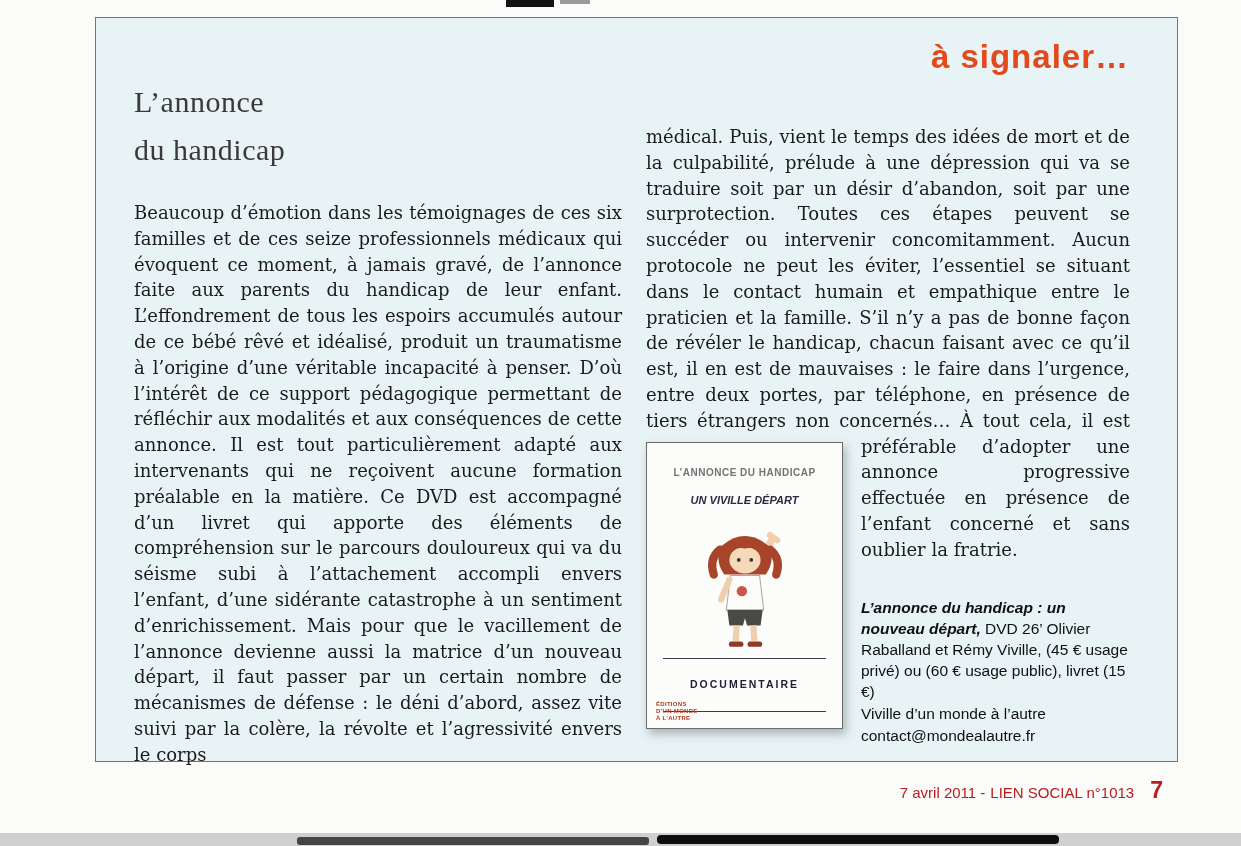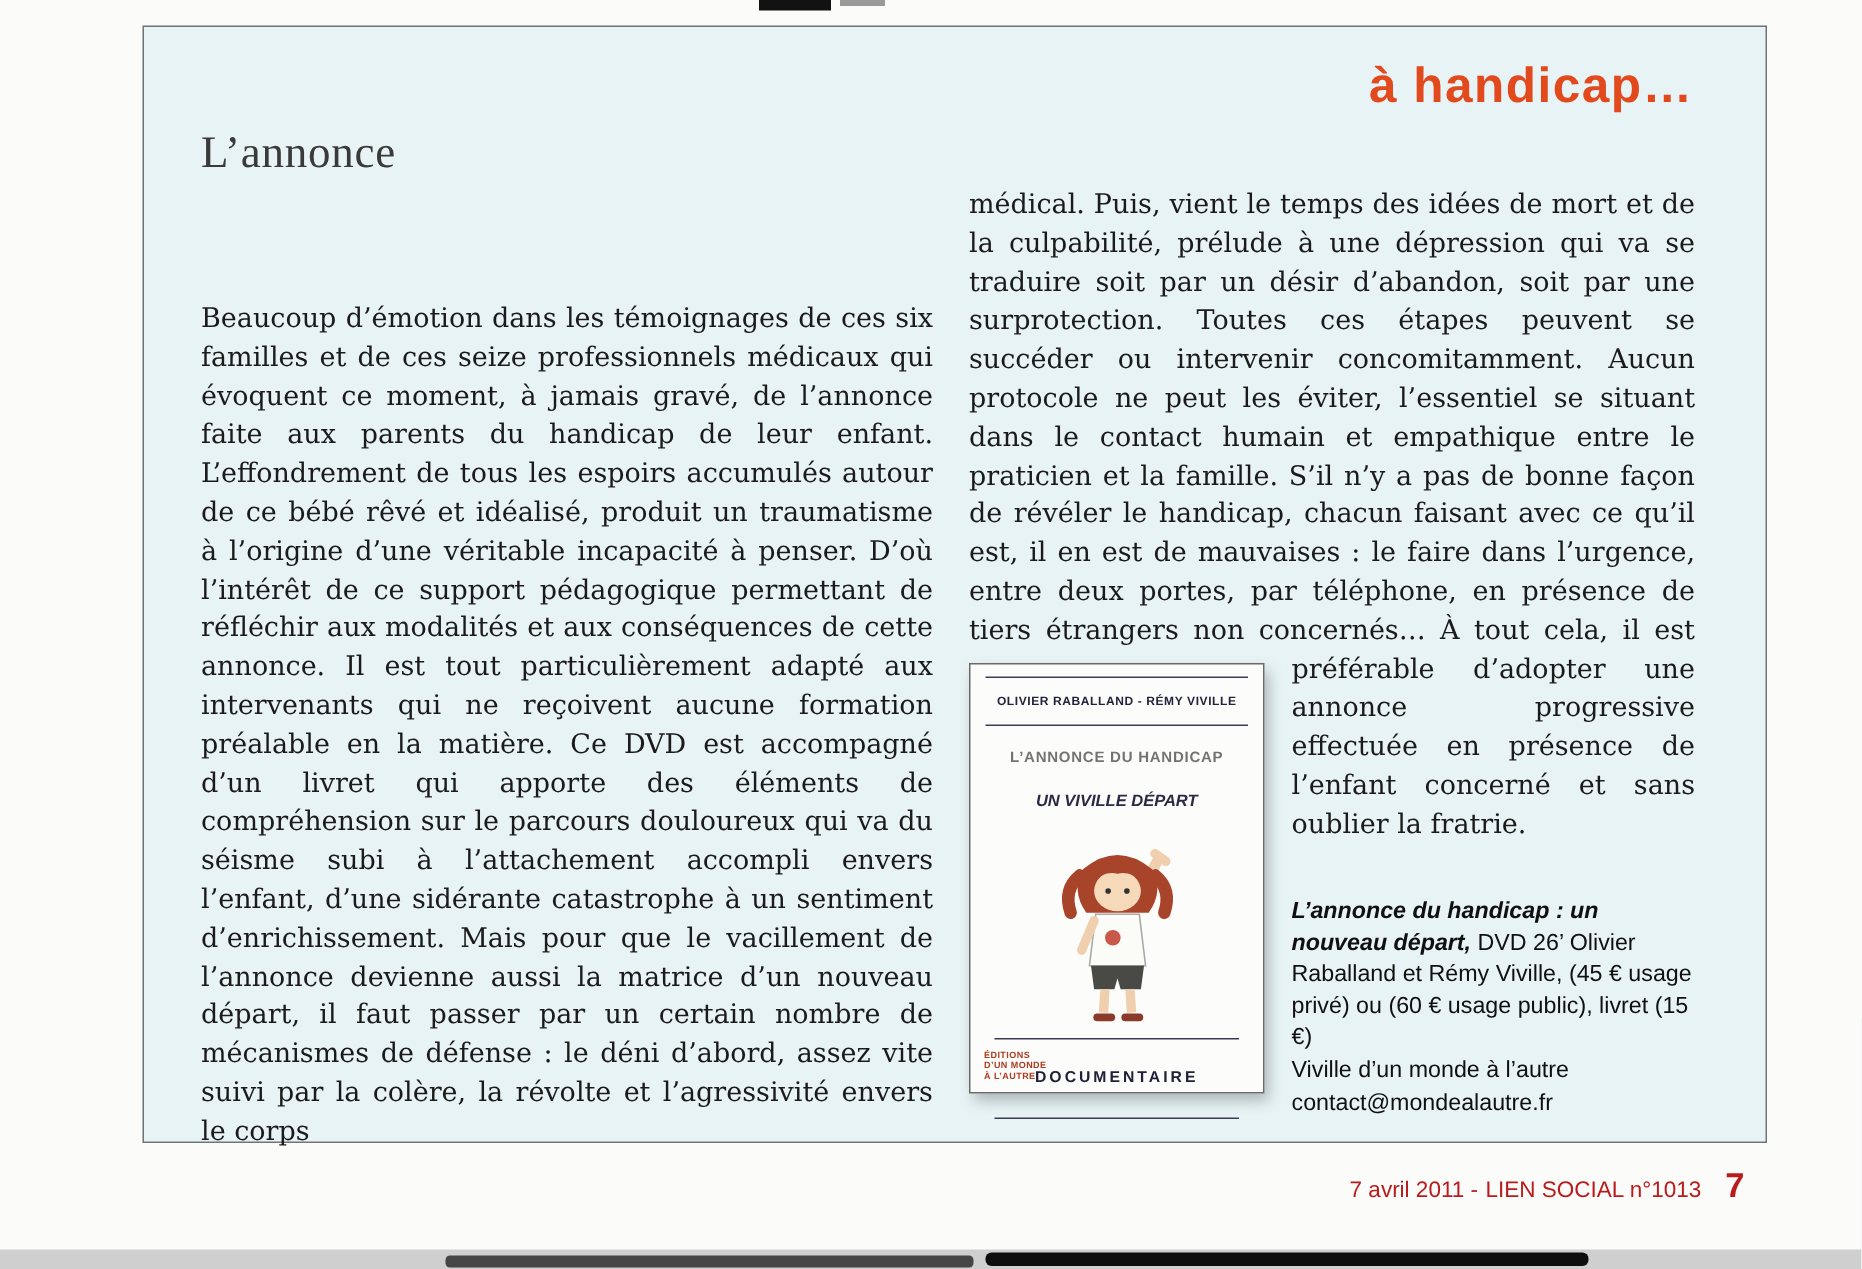--- a/index.html
+++ b/index.html
@@ -150,36 +150,36 @@
   .footer .pagenum { font-weight:bold; font-size:23px; margin-left:16px; }
 </style>
 </head>
 <body>
 
 <div class="scan-top-bar"></div>
 <div class="scan-top-bar2"></div>
 
 <div class="page">
 
-  <div class="flag">à handicap…</div>
+  <div class="flag">à signaler…</div>
 
   <h1 class="title">
     <span>L’annonce</span>
+    <span>du handicap</span>
   </h1>
 
   <div class="col col-left">
     <span>Beaucoup d’émotion dans les témoignages de ces six familles et de ces seize professionnels médicaux qui évoquent ce moment, à jamais gravé, de l’annonce faite aux parents du handicap de leur enfant. L’effondrement de tous les espoirs accumulés autour de ce bébé rêvé et idéalisé, produit un traumatisme à l’origine d’une véritable incapacité à penser. D’où l’intérêt de ce support pédagogique permettant de réfléchir aux modalités et aux conséquences de cette annonce. Il est tout particulièrement adapté aux intervenants qui ne reçoivent aucune formation préalable en la matière. Ce DVD est accompagné d’un livret qui apporte des éléments de compréhension sur le parcours douloureux qui va du séisme subi à l’attachement accompli envers l’enfant, d’une sidérante catastrophe à un sentiment d’enrichissement. Mais pour que le vacillement de l’annonce devienne aussi la matrice d’un nouveau départ, il faut passer par un certain nombre de mécanismes de défense : le déni d’abord, assez vite suivi par la colère, la révolte et l’agressivité envers le corps</span>
   </div>
 
   <div class="col col-right">
     <div>
       <span>médical. Puis, vient le temps des idées de mort et de la culpabilité, prélude à une dépression qui va se traduire soit par un désir d’abandon, soit par une surprotection. Toutes ces étapes peuvent se succéder ou intervenir concomitamment. Aucun protocole ne peut les éviter, l’essentiel se situant dans le contact humain et empathique entre le praticien et la famille. S’il n’y a pas de bonne façon de révéler le handicap, chacun faisant avec ce qu’il est, il en est de mauvaises : le faire dans l’urgence, entre deux portes, par téléphone, en présence de tiers étrangers non concernés… À tout</span>
       <div class="dvd-float">
         <div class="dvd-inner">
-          <div class="dvd-authors">OLIVIER RABALLAND - RÉMY VIVILLE</div>
           <div class="dvd-title">L’ANNONCE DU HANDICAP</div>
           <div class="dvd-subtitle">UN VIVILLE DÉPART</div>
           <div class="dvd-art">
             <svg width="104" height="126" viewBox="0 0 100 120">
 
               <path d="M62 40 L76 14" stroke="#f0cfae" stroke-width="7" stroke-linecap="round" fill="none"></path>
               <path d="M74 10 l7 5" stroke="#f0cfae" stroke-width="6" stroke-linecap="round"></path>
 
               <path d="M28 20 Q50 2 72 20 Q80 34 70 48 L30 48 Q20 34 28 20" fill="#a8442a"></path>
 

